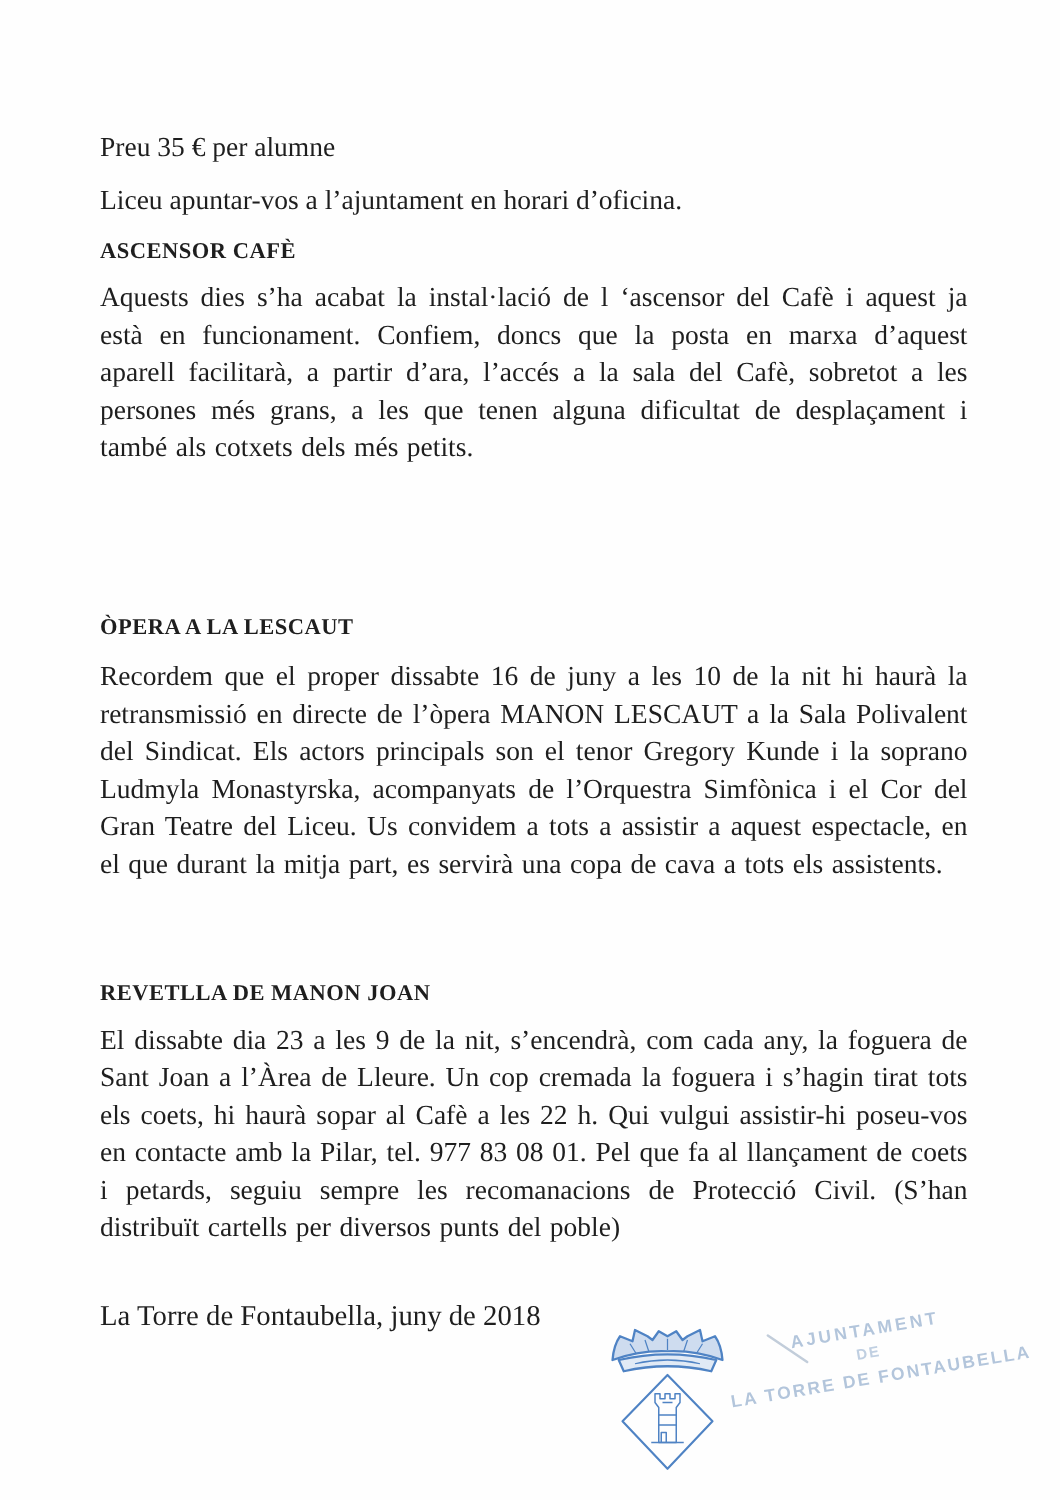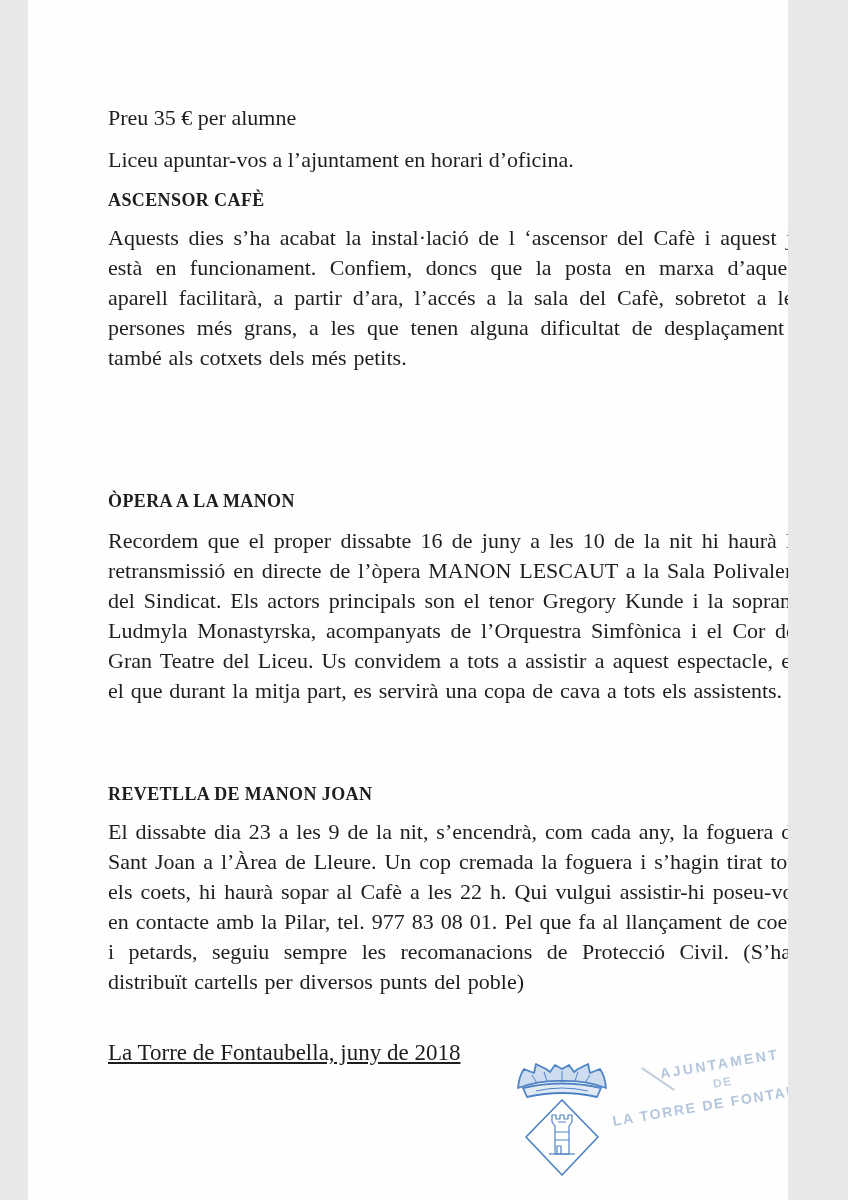--- a/index.html
+++ b/index.html
@@ -2,47 +2,45 @@
 <html><head>
 <meta charset="utf-8">
 <style>
   html, body {
     margin: 0;
     padding: 0;
     background: #e8e8e8;
   }
   .page {
     position: relative;
-    width: 760px;
+    width: 848px;
     height: 1200px;
     background: #fefefe;
     overflow: hidden;
     font-family: "Liberation Serif", serif;
     color: #1e1e1e;
-    margin-left: 28px;
   }
   .block {
     position: absolute;
     left: 80px;
     width: 694px;
     font-size: 22px;
     line-height: 30px;
   }
   .para {
     text-align: justify;
     word-spacing: 0.06em;
   }
   .heading {
     font-weight: bold;
     font-size: 18px;
     letter-spacing: 0.4px;
   }
   .closing {
     font-size: 23px;
-    text-decoration: underline;
   }
   
   .stamp {
     position: absolute;
     left: 478px;
     top: 1056px;
     width: 340px;
     height: 140px;
   }
   .stamp-arms {
@@ -102,21 +100,21 @@
 
   <div class="block" style="top:103px;">Preu 35 € per alumne</div>
 
   <div class="block" style="top:145px;">Liceu apuntar-vos a l’ajuntament en horari d’oficina.</div>
 
   <div class="block heading" style="top:185px;">ASCENSOR CAFÈ</div>
 
   <div class="block para" style="top:223px;">Aquests dies s’ha acabat la instal·lació de l ‘ascensor del Cafè i aquest ja està en funcionament. Confiem, doncs que la posta en marxa d’aquest aparell facilitarà, a partir d’ara, l’accés a la sala del Cafè, sobretot a les persones més grans, a les que tenen alguna dificultat de desplaçament i també als cotxets dels més petits.</div>
 
 
-  <div class="block heading" style="top:486px;">ÒPERA A LA MANON</div>
+  <div class="block heading" style="top:486px;">ÒPERA A LA LESCAUT</div>
 
   <div class="block para" style="top:526px;">Recordem que el proper dissabte 16 de juny a les 10 de la nit hi haurà la retransmissió en directe de l’òpera MANON LESCAUT  a la Sala Polivalent del Sindicat. Els actors principals son el tenor Gregory Kunde i la soprano Ludmyla Monastyrska, acompanyats de l’Orquestra Simfònica i el Cor del Gran Teatre del Liceu. Us convidem a tots a assistir a aquest espectacle, en el que durant la mitja part, es servirà una copa de cava a tots els assistents.</div>
 
   <div class="block heading" style="top:779px;">REVETLLA DE MANON JOAN</div>
 
   <div class="block para" style="top:817px;">El dissabte dia 23 a les 9 de la nit, s’encendrà, com cada any, la foguera de Sant Joan a l’Àrea de Lleure. Un cop cremada la foguera i s’hagin tirat tots els coets, hi haurà sopar al Cafè a les 22 h. Qui vulgui assistir-hi poseu-vos en contacte amb la Pilar, tel. 977 83 08 01. Pel que fa al llançament de coets i petards, seguiu sempre les recomanacions de Protecció Civil. (S’han distribuït cartells per diversos punts del poble)</div>
 
   <div class="block closing" style="top:1038px;">La Torre de Fontaubella, juny de 2018</div>
 
   <div class="stamp">

